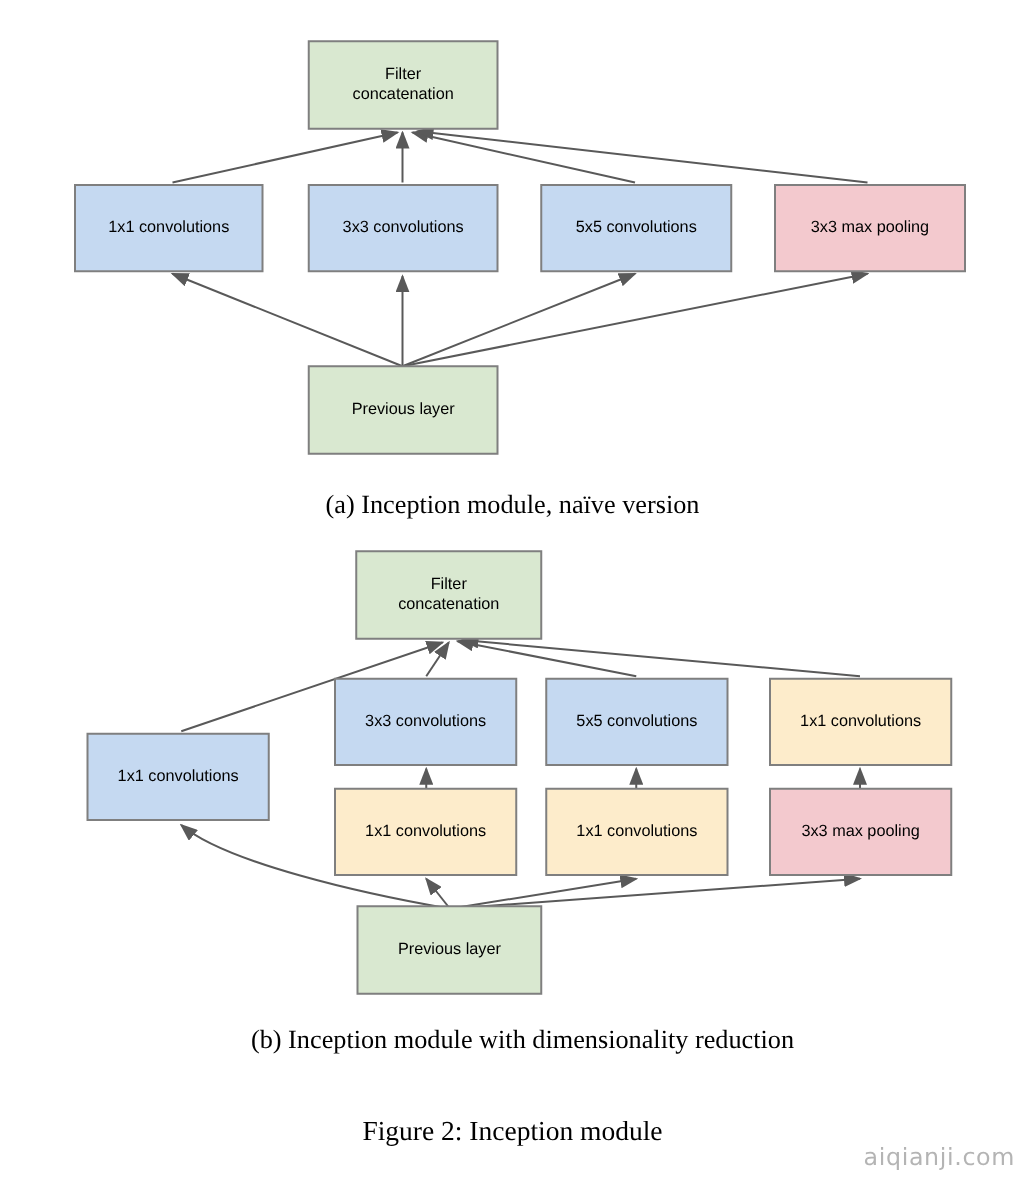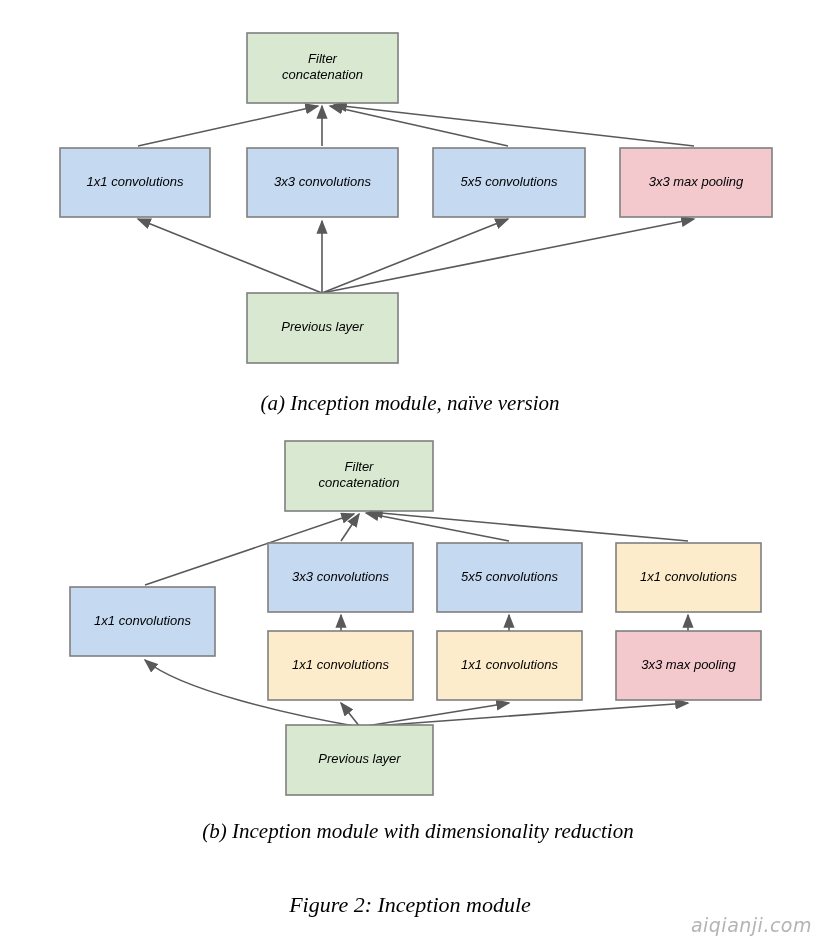--- a/index.html
+++ b/index.html
@@ -12,21 +12,20 @@
     height: 944px;
     position: relative;
     font-family: "Liberation Sans", sans-serif;
     overflow: hidden;
   }
   #figure-root {
     position: absolute;
     left: 0; top: 0;
     width: 704px;
     height: 944px;
-    font-style: italic;
   }
   svg.diagram-svg {
     position: absolute;
     left: 0; top: 0;
     width: 820px;
     height: 944px;
   }
   .node-box {
     stroke: #7f7f7f;
     stroke-width: 1.6;

